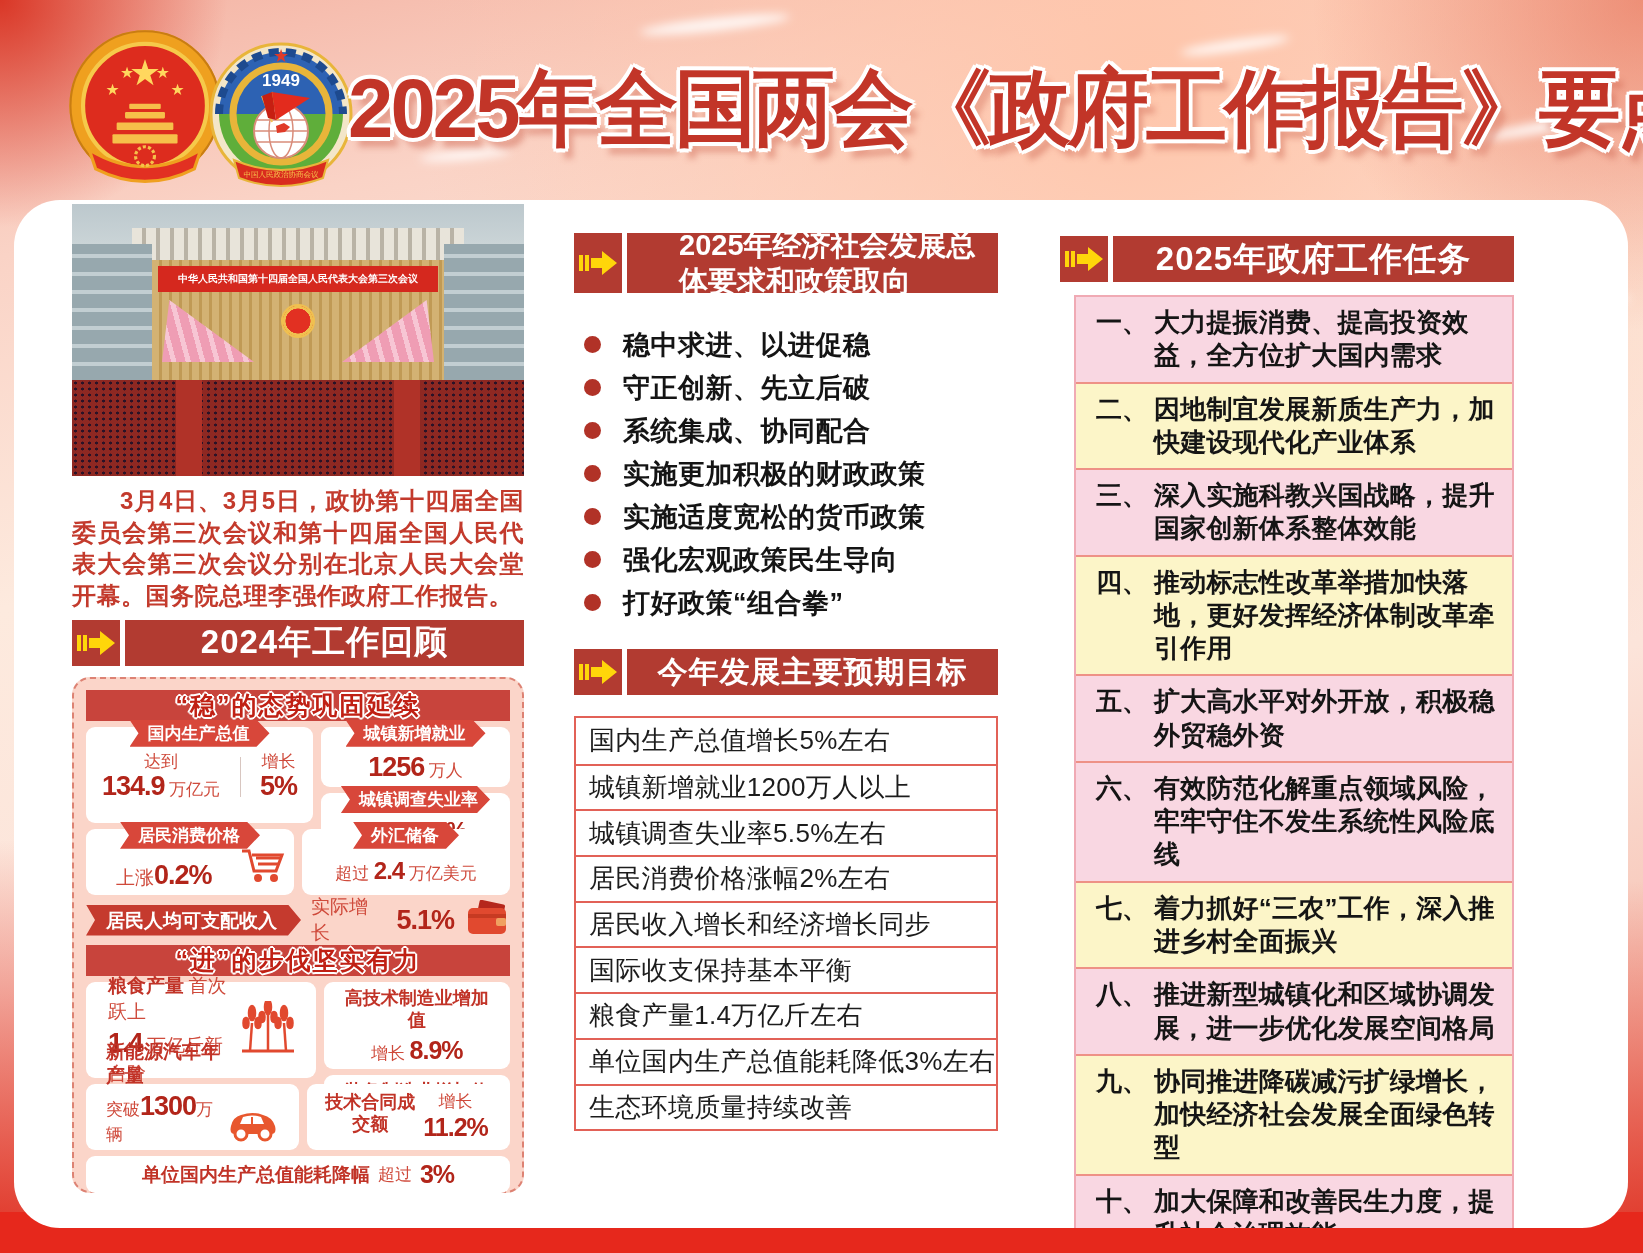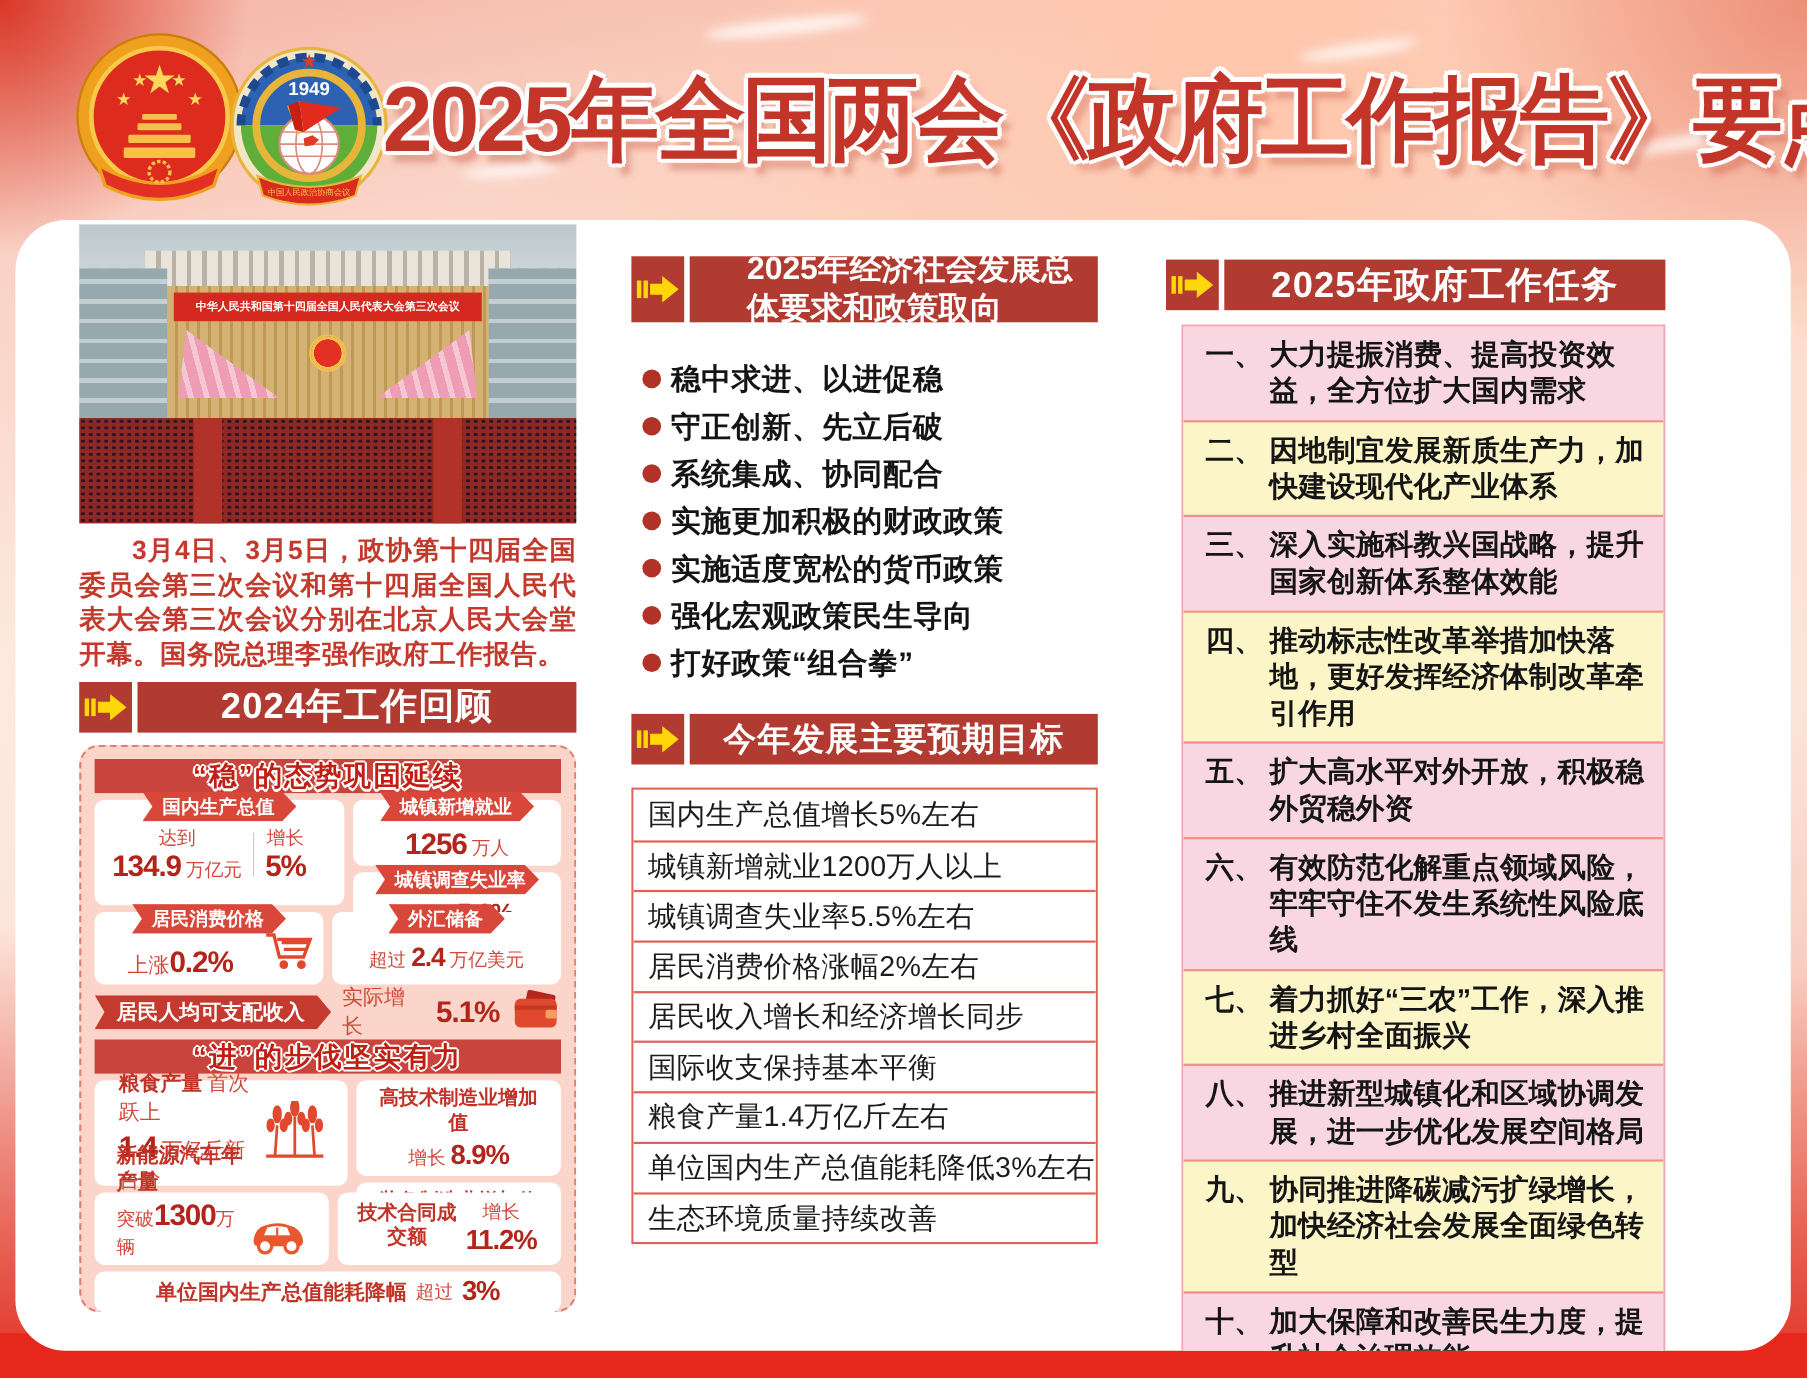--- a/index.html
+++ b/index.html
@@ -88,32 +88,32 @@
   .ribbon{
     position:relative; margin:-11px auto 0; width:max-content; max-width:95%;
     background:#d8473a; color:#fff; font-weight:700; font-size:17px; line-height:1;
     padding:5px 20px 5px 18px;
     clip-path:polygon(0 0,calc(100% - 13px) 0,100% 50%,calc(100% - 13px) 100%,0 100%,9px 50%);
     white-space:nowrap;
   }
   .rw{ color:#cf4a3b; font-size:17px; font-weight:400; }
   .rb{ color:#c13327; font-size:18px; font-weight:700; }
   .num{ color:#b2251a; font-size:27px; font-weight:800; letter-spacing:-1px; }
-  .gdp-grid{ display:flex; align-items:center; justify-content:flex-start; gap:10px; margin-top:5px; }
+  .gdp-grid{ display:flex; align-items:center; justify-content:space-between; gap:10px; margin-top:5px; }
   .gdp-cell{ text-align:center; line-height:1.15; }
   .vdiv{ width:1px; height:40px; background:#d8c6c0; }
   .cline{ text-align:center; margin-top:4px; line-height:1.2; }
   .icon-right{ position:absolute; right:8px; bottom:6px; }
   .income-row{ display:flex; align-items:center; gap:10px; height:38px; }
   .income-row .ribbon{ margin:0; font-size:19px; padding:6px 24px 6px 20px; background:#c53a2e; }
   
   .col-mid{ position:absolute; left:560px; top:33px; width:424px; }
   .head-policy{ height:60px; }
   .bullets{ margin:30px 0 0 10px; }
-  .bullet{ display:flex; align-items:center; gap:9px; height:43px; }
+  .bullet{ display:flex; align-items:center; gap:22px; height:43px; }
   .dot{ width:17px; height:17px; border-radius:50%; background:#b13227; flex-shrink:0; }
   .bullet span{ font-size:27px; font-weight:600; color:#141414; letter-spacing:.5px; }
   .head-targets{ height:46px; margin-top:25px; }
   .ttable{ margin-top:21px; border:2px solid #e26157; }
   .trow{
     height:45.7px; background:#fff; border-top:2px solid #e26157;
     display:flex; align-items:center; padding-left:13px;
     font-size:26px; font-weight:500; color:#1c1c1c; letter-spacing:.3px; white-space:nowrap;
   }
   .trow:first-child{ border-top:none; }

